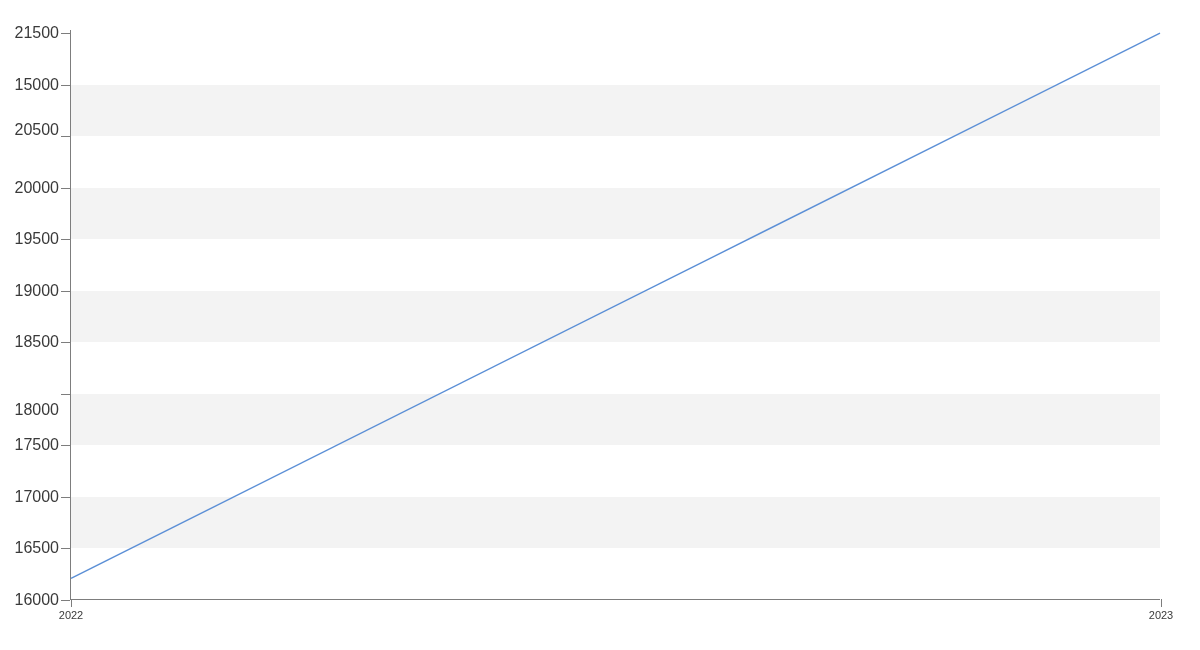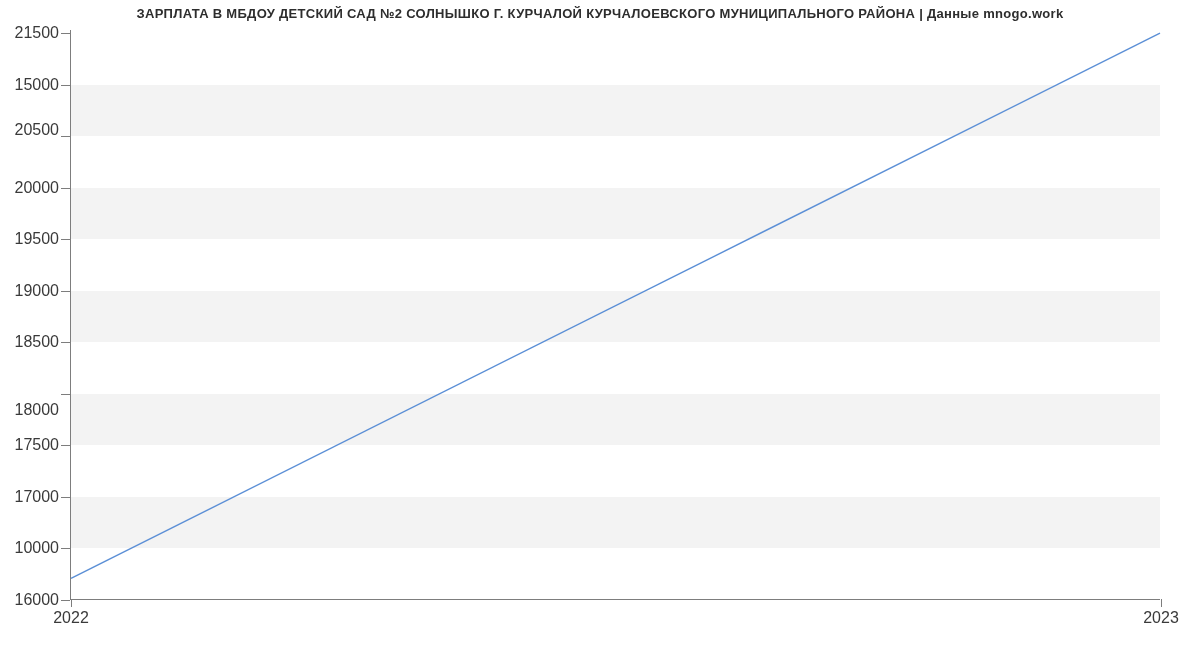--- a/index.html
+++ b/index.html
@@ -65,50 +65,49 @@
     bottom: -8px;
     width: 0;
     height: 8px;
     border-left: 1px solid #7d7d7d;
   }
   .x-label {
     position: absolute;
     top: 100%;
     margin-top: 10px;
     transform: translateX(-50%);
-    font-size: 16px;
+    font-size: 11px;
     color: #3a3a3a;
   }
   svg.line-layer {
     position: absolute;
     left: 0;
     top: 0;
     width: 100%;
     height: 100%;
     overflow: visible;
   }
 </style>
 </head>
 <body>
 
 <div class="chart-wrap">
-  <div class="title">ЗАРПЛАТА В МБДОУ ДЕТСКИЙ САД №2 СОЛНЫШКО Г. КУРЧАЛОЙ КУРЧАЛОЕВСКОГО МУНИЦИПАЛЬНОГО РАЙОНА | Данные mnogo.work</div>
   <div class="plot" id="plot">
       <div class="band" style="top: 54.6293px; height: 51.5371px;"></div>
       <div class="band" style="top: 157.703px; height: 51.5371px;"></div>
       <div class="band" style="top: 260.778px; height: 51.5371px;"></div>
       <div class="band" style="top: 363.852px; height: 51.5371px;"></div>
       <div class="band" style="top: 466.926px; height: 51.5371px;"></div>
     <svg class="line-layer" id="line-layer" preserveAspectRatio="none" viewBox="0 0 1090 570">
         <path d="M0,549.3851717902351 L1090,3.0922242314647974" fill="none" stroke="#5b8fd6" stroke-width="1.4"></path>
       </svg>
   <div class="y-tick" style="top: 570px;"></div>
       <div class="y-label" style="top: 570px;">16000</div>
       <div class="y-tick" style="top: 518.463px;"></div>
-      <div class="y-label" style="top: 518.463px;">10000</div>
+      <div class="y-label" style="top: 518.463px;">16500</div>
       <div class="y-tick" style="top: 466.926px;"></div>
       <div class="y-label" style="top: 466.926px;">17000</div>
       <div class="y-tick" style="top: 415.389px;"></div>
       <div class="y-label" style="top: 415.389px;">17500</div>
       <div class="y-tick" style="top: 363.852px;"></div>
       <div class="y-label" style="top: 363.852px; margin-top: 16px;">18000</div>
       <div class="y-tick" style="top: 312.315px;"></div>
       <div class="y-label" style="top: 312.315px;">18500</div>
       <div class="y-tick" style="top: 260.778px;"></div>
       <div class="y-label" style="top: 260.778px;">19000</div>

